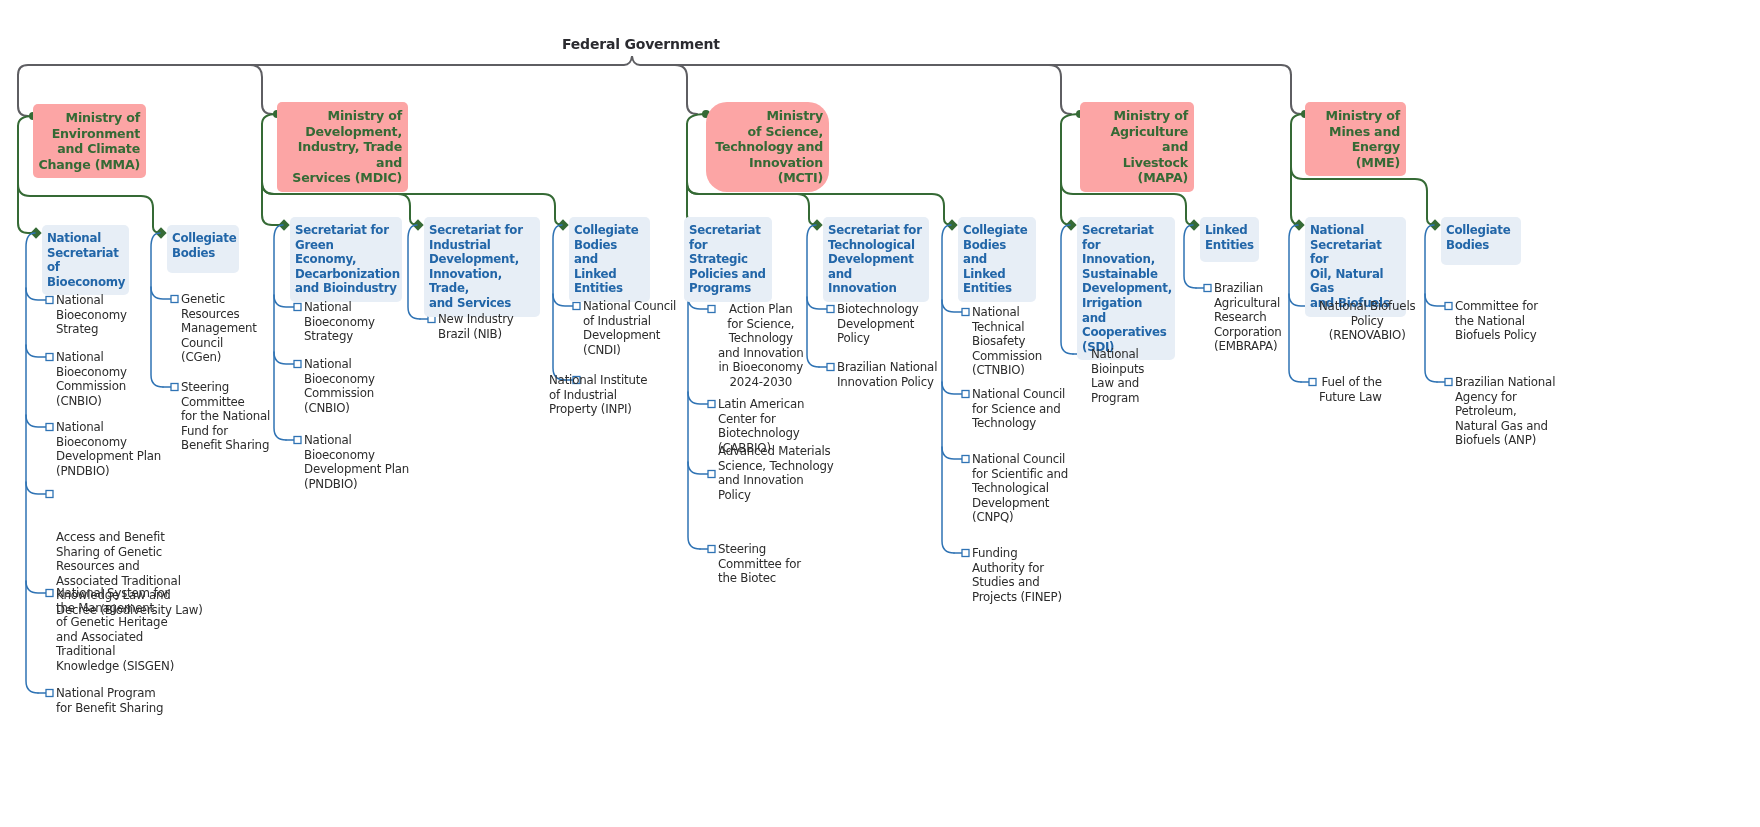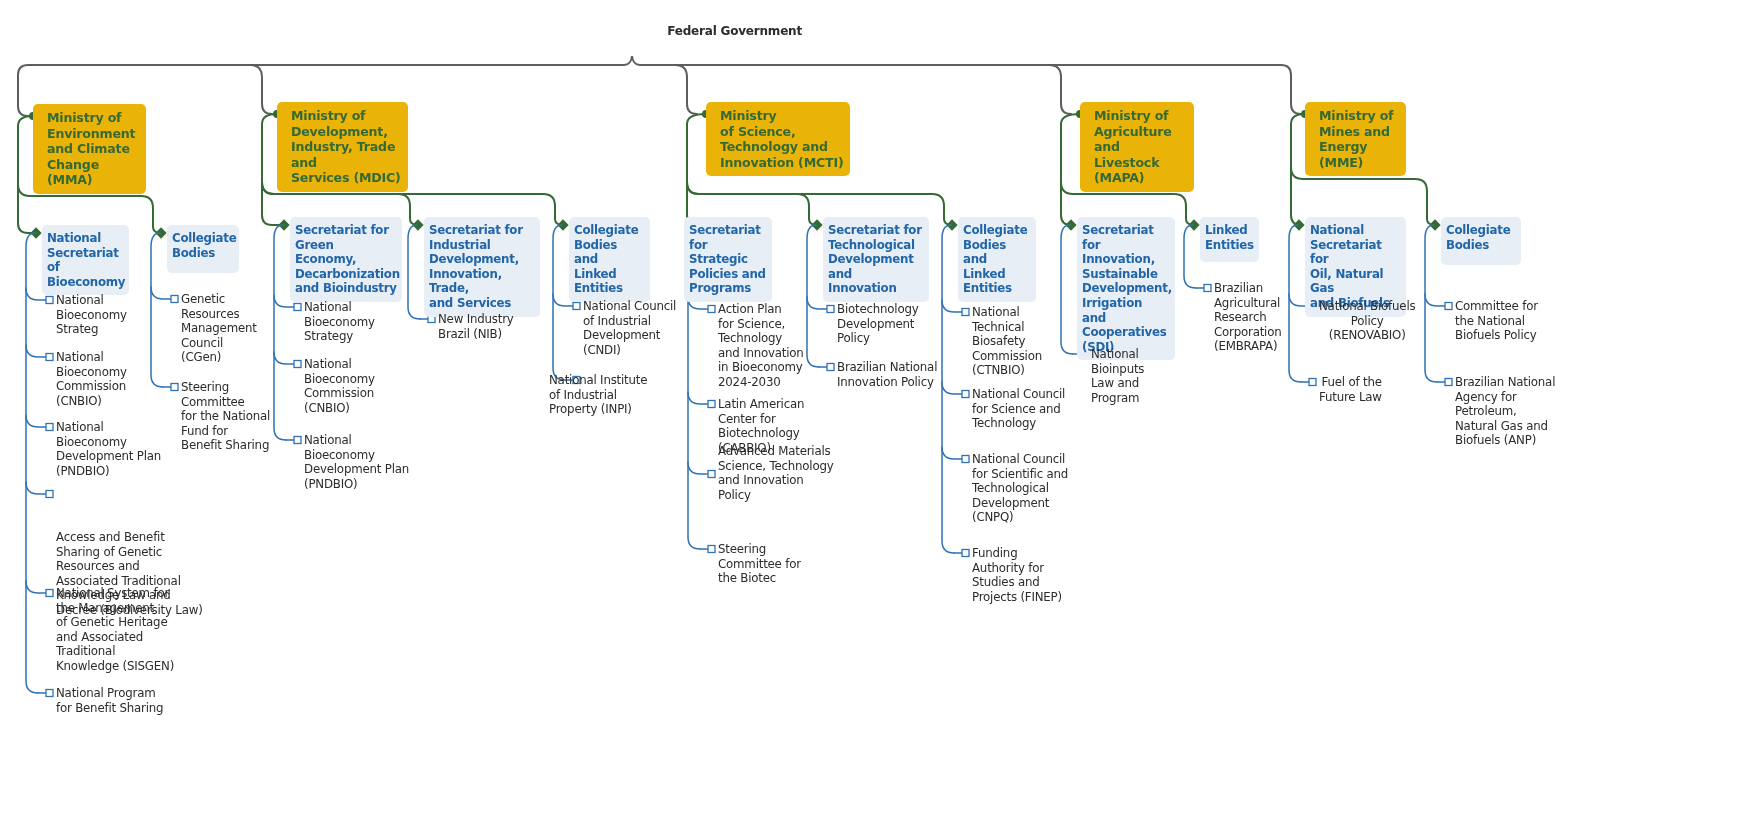--- a/index.html
+++ b/index.html
@@ -1,19 +1,19 @@
 <!DOCTYPE html>
 <html><head>
 <meta charset="utf-8">
 <style>
   html,body{margin:0;padding:0;background:#ffffff;}
   body{width:1760px;height:827px;position:relative;overflow:hidden;font-family:"DejaVu Sans","Liberation Sans",sans-serif;}
   #wires{position:absolute;left:0;top:0;width:1760px;height:827px;pointer-events:none;}
-  .root{position:absolute;left:562px;top:24px;width:240px;text-align:right;font-weight:bold;font-size:12px;color:#2b2b30;letter-spacing:-0.2px;}
-  .ministry{position:absolute;background:#eab308;border-radius:5px;color:#356a35;font-weight:bold;font-size:12.6px;line-height:15.5px;padding:6px 6px 6px 14px;box-sizing:border-box;letter-spacing:-0.2px;}
+  .root{position:absolute;left:562px;top:36px;width:240px;text-align:left;font-weight:bold;font-size:14px;color:#2b2b30;letter-spacing:-0.2px;}
+  .ministry{position:absolute;background:#fca5a5;border-radius:5px;color:#356a35;font-weight:bold;font-size:12.6px;line-height:15.5px;padding:6px 6px 6px 2px;box-sizing:border-box;letter-spacing:-0.2px;text-align:right;}
   .sec{position:absolute;background:#e7eef6;border-radius:5px;color:#2266a8;font-weight:bold;font-size:11.8px;line-height:14.6px;padding:6px 5px 6px 5px;box-sizing:border-box;letter-spacing:-0.25px;}
   .leaf{position:absolute;color:#2c2c2c;font-size:11.8px;line-height:14.6px;letter-spacing:-0.2px;white-space:pre-line;}
   .txt{white-space:pre-line;display:block;}
 </style>
 </head>
 <body>
 
 <svg id="wires" xmlns="http://www.w3.org/2000/svg">
     <path d="M 18 75 Q 18 65 28 65 L 624 65 Q 631 65 632 56 Q 633 65 640 65 L 1281 65 Q 1291 65 1291 75" fill="none" stroke="#5e5e62" stroke-width="2" stroke-linecap="round"></path>
     <path d="M 18 75 L 18 106 Q 18 116 28 116" fill="none" stroke="#5e5e62" stroke-width="2" stroke-linecap="round"></path>
@@ -220,33 +220,33 @@
 Linked
 Entities</span>
     </div>
     <div class="leaf" style="left: 583px; top: 299px;">National Council
 of Industrial
 Development
 (CNDI)</div>
     <div class="leaf" style="left: 549px; top: 373px;">National Institute
 of Industrial
 Property (INPI)</div>
-    <div class="ministry" style="left: 706px; top: 102px; width: 144px; min-height: 66px;">
+    <div class="ministry" style="left: 706px; top: 102px; width: 123px; min-height: 66px; border-radius: 21px;">
       <span class="txt">Ministry
 of Science,
 Technology and
 Innovation (MCTI)</span>
     </div>
     <div class="sec" style="left: 684px; top: 217px; width: 88px; min-height: 62px;">
       <span class="txt">Secretariat
 for Strategic
 Policies and
 Programs</span>
     </div>
-    <div class="leaf" style="left: 718px; top: 302px;">Action Plan
+    <div class="leaf" style="left: 718px; top: 302px; text-align: center;">Action Plan
 for Science,
 Technology
 and Innovation
 in Bioeconomy
 2024-2030</div>
     <div class="leaf" style="left: 718px; top: 397px;">Latin American
 Center for
 Biotechnology
 (CABBIO)</div>
     <div class="leaf" style="left: 718px; top: 444px;">Advanced Materials

